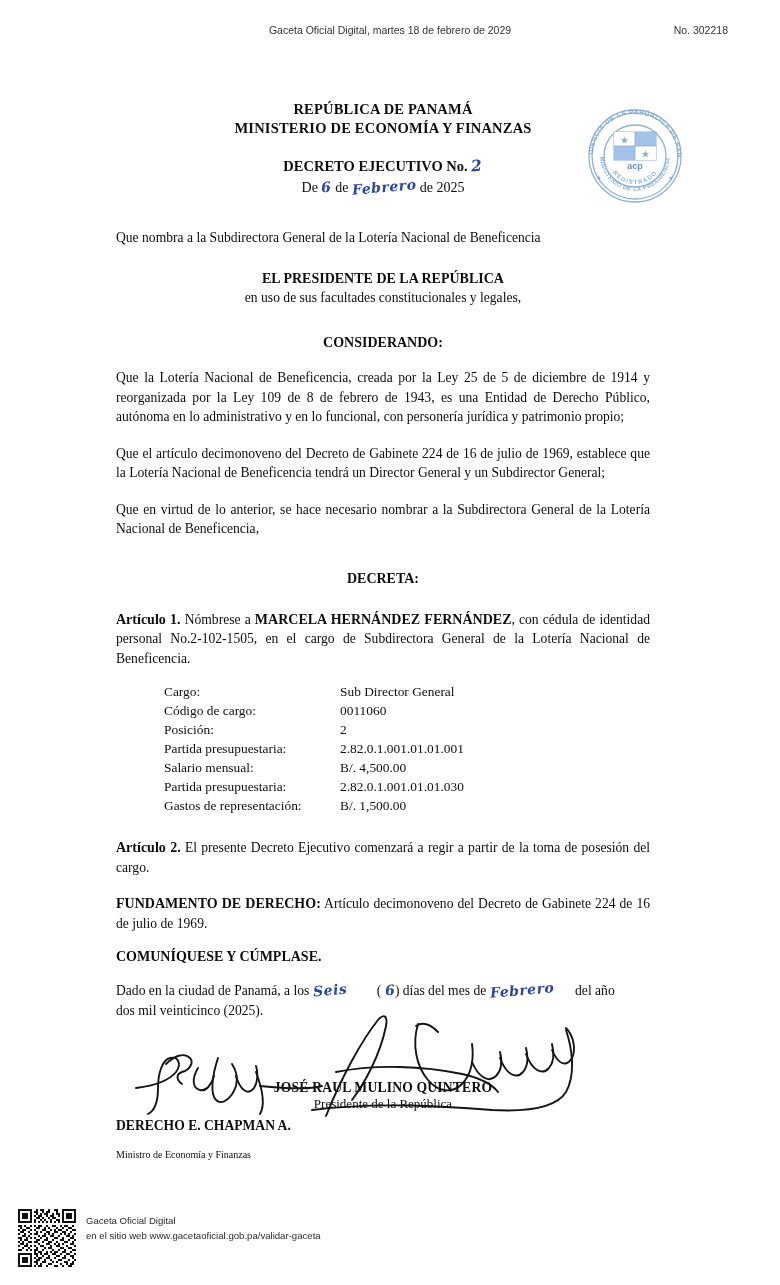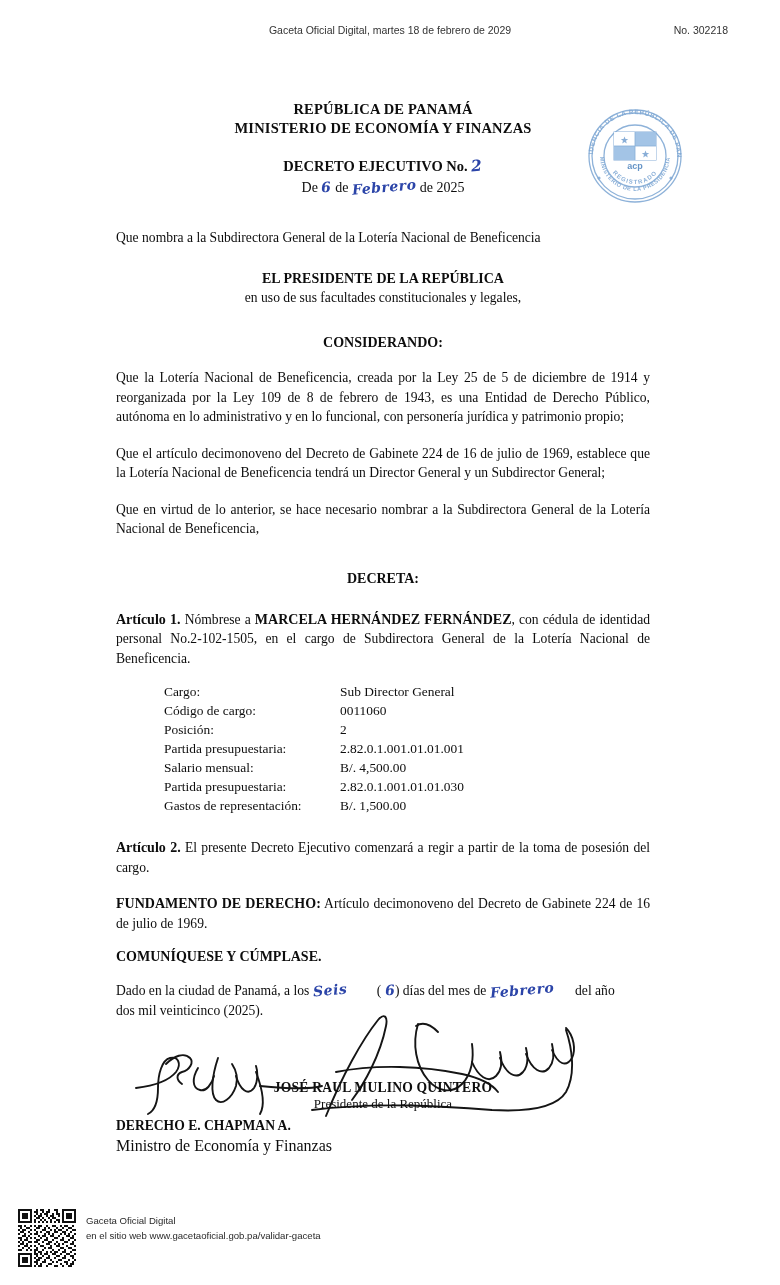--- a/index.html
+++ b/index.html
@@ -160,22 +160,22 @@
   .minister {
     position: absolute;
     left: 0;
     top: 96px;
   }
   .minister .n {
     font-weight: bold;
     font-size: 13.6px;
   }
   .minister .r {
-    font-size: 16px;
-    margin-top: 3px;
+    font-size: 10px;
+    margin-top: 15px;
   }
   svg.scribble { position: absolute; overflow: visible; pointer-events: none; }
 
   
   .seal {
     position: absolute;
     left: 575px;
     top: 96px;
     width: 120px;
     height: 120px;

